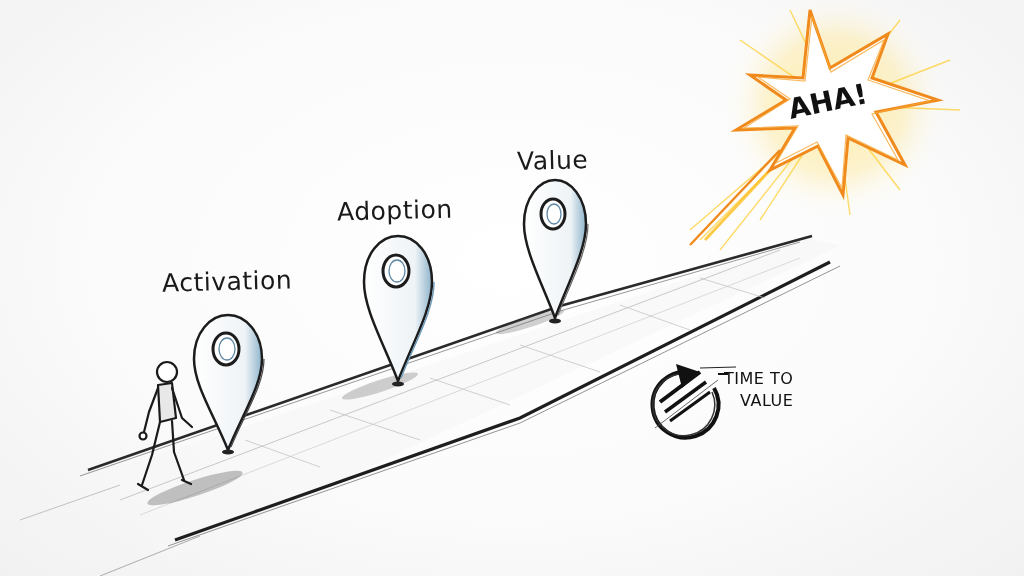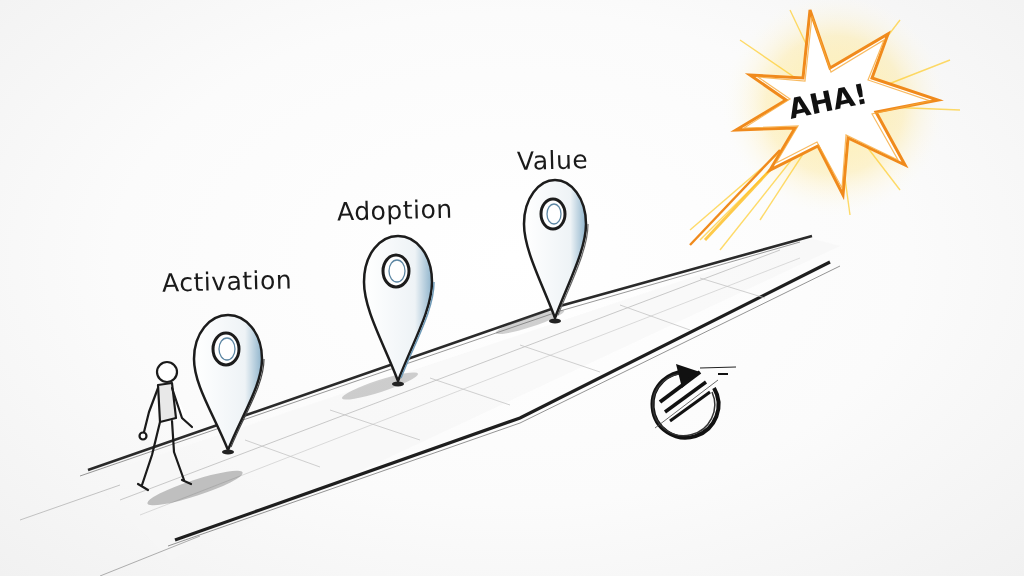--- a/index.html
+++ b/index.html
@@ -142,13 +142,17 @@
       <line x1="718" y1="374" x2="728" y2="374" stroke="#111" stroke-width="2"></line>
     </g>
   </svg>
 
   <div class="label lbl-activation">Activation</div>
   <div class="label lbl-adoption">Adoption</div>
   <div class="label lbl-value">Value</div>
 
   <div class="aha">AHA!</div>
 
+  <div class="ttv">
+    <span>TIME TO</span>
+    <span>VALUE</span>
+  </div>
 </div>
 
 </body></html>

